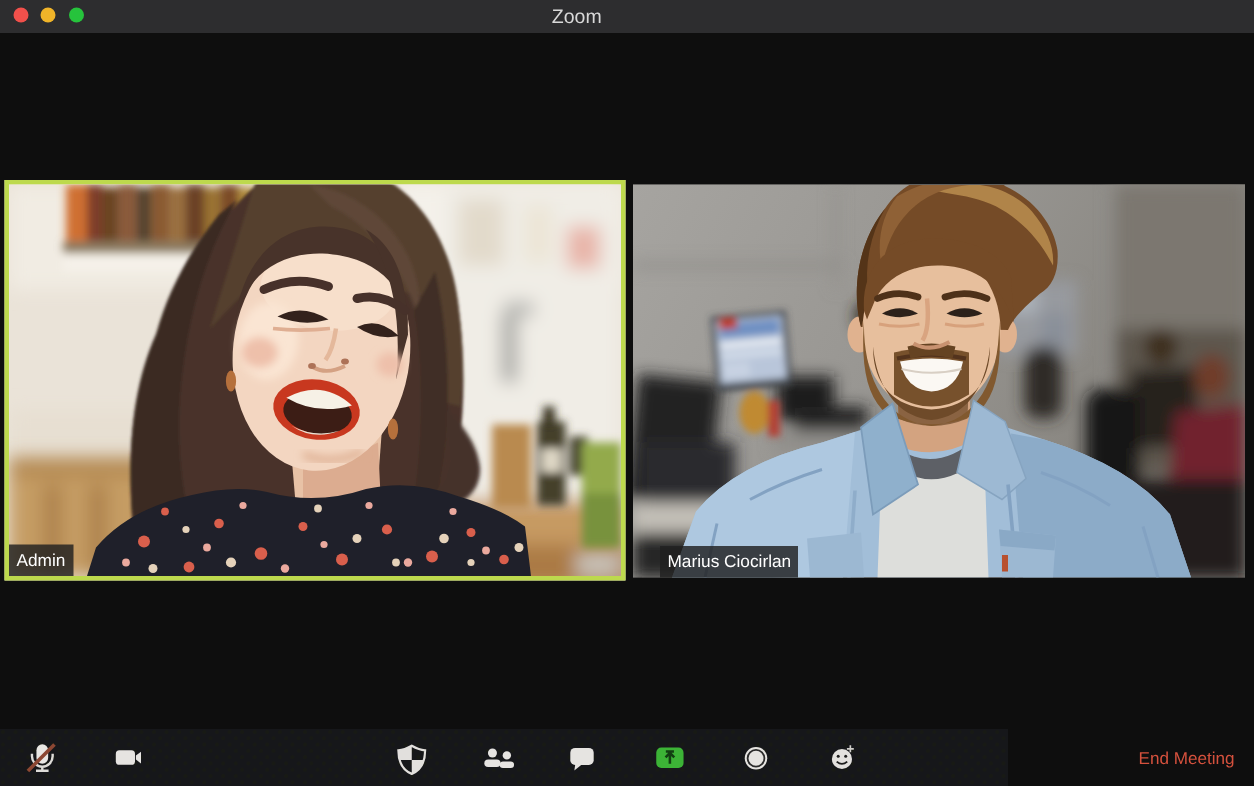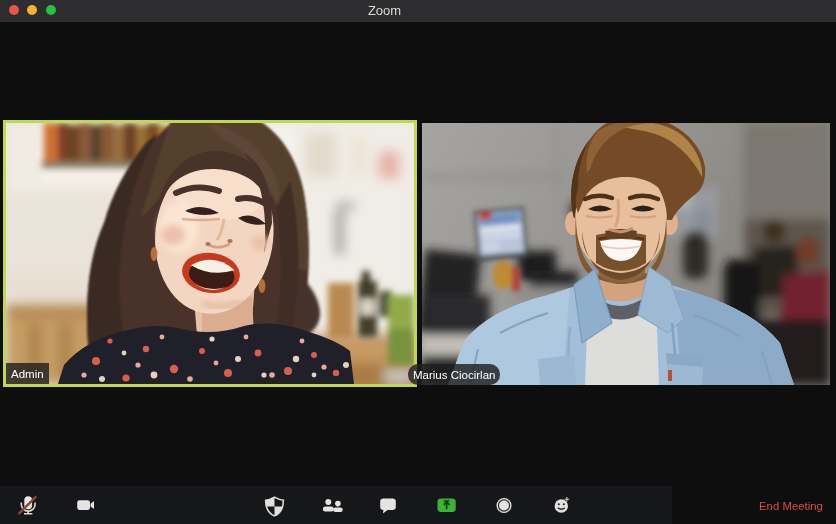--- a/index.html
+++ b/index.html
@@ -11,21 +11,21 @@
   #tl-y{left:27px;background:#f0b429;}
   #tl-g{left:46px;background:#26c33c;}
   #title{position:absolute;left:0;top:0;width:769px;height:22px;line-height:22px;
          text-align:center;color:#d9d9d9;font-size:13px;}
   #vidL{position:absolute;left:3px;top:120px;width:408px;height:261px;
         border:3px solid #bdd94d;background:#eee8df;}
   #vidR{position:absolute;left:422px;top:123px;width:408px;height:262px;background:#908e8a;}
   .label{position:absolute;background:rgba(32,32,32,0.82);color:#fff;font-size:11.5px;
          display:flex;align-items:center;padding:0 5px;height:21px;}
   #labL{left:6px;top:363px;}
-  #labR{left:408px;top:364px;border-radius:10px;}
+  #labR{left:440px;top:364px;}
   #toolbar{position:absolute;left:0;top:486px;width:672px;height:38px;
      background-color:#16171a;
      background-image:radial-gradient(circle at 2px 2px, #181a15 1.1px, transparent 1.5px),
                       radial-gradient(circle at 2px 2px, #181a15 1.1px, transparent 1.5px);
      background-size:8.4px 8.4px, 8.4px 8.4px;
      background-position:0 0, 4.2px 4.2px;}
 </style>
 </head>
 <body>
   <div id="titlebar">

